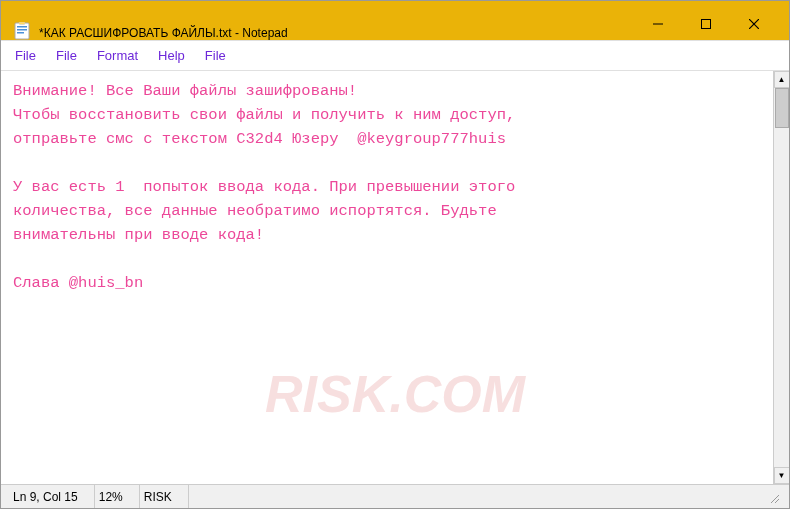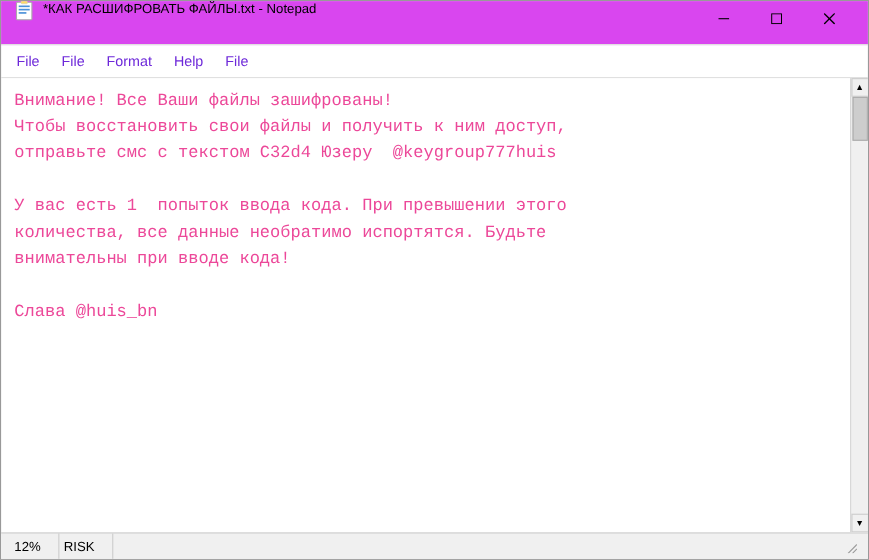--- a/index.html
+++ b/index.html
@@ -20,24 +20,24 @@
       width: 790px;
       height: 509px;
       background: #ffffff;
       border: 1px solid #999;
       display: flex;
       flex-direction: column;
     }
 
     
     .title-bar {
-      background: #d946ef;
+      background: #eab308;
       height: 40px;
       display: flex;
-      align-items: flex-start;
+      align-items: flex-end;
       padding: 0 12px;
       border-bottom: 1px solid #e0e0e0;
       flex-shrink: 0;
     }
 
     .title-bar-icon {
       width: 18px;
       height: 18px;
       margin-right: 8px;
       flex-shrink: 0;
@@ -246,30 +246,32 @@
   <div class="text-area-wrapper">
     <div class="text-content">Внимание! Все Ваши файлы зашифрованы!
 Чтобы восстановить свои файлы и получить к ним доступ,
 отправьте смс с текстом С32d4 Юзеру  @keygroup777huis
 
 У вас есть 1  попыток ввода кода. При превышении этого
 количества, все данные необратимо испортятся. Будьте
 внимательны при вводе кода!
 
 Слава @huis_bn</div>
+    <div class="watermark">RISK.COM</div>
     <div class="scrollbar-v">
       <div class="scrollbar-arrow">▲</div>
       <div class="scrollbar-track">
         <div class="scrollbar-thumb"></div>
       </div>
       <div class="scrollbar-arrow">▼</div>
     </div>
   </div>
 
   <div class="status-bar">
+    <span class="status-section">Ln 9, Col 15</span>
     <span class="status-section">12%</span>
     <span class="status-section">RISK</span>
     <div class="status-resize">
       <svg width="12" height="12" viewBox="0 0 12 12">
         <line x1="12" y1="4" x2="4" y2="12" stroke="#999" stroke-width="1"></line>
         <line x1="12" y1="8" x2="8" y2="12" stroke="#999" stroke-width="1"></line>
       </svg>
     </div>
   </div>
 

